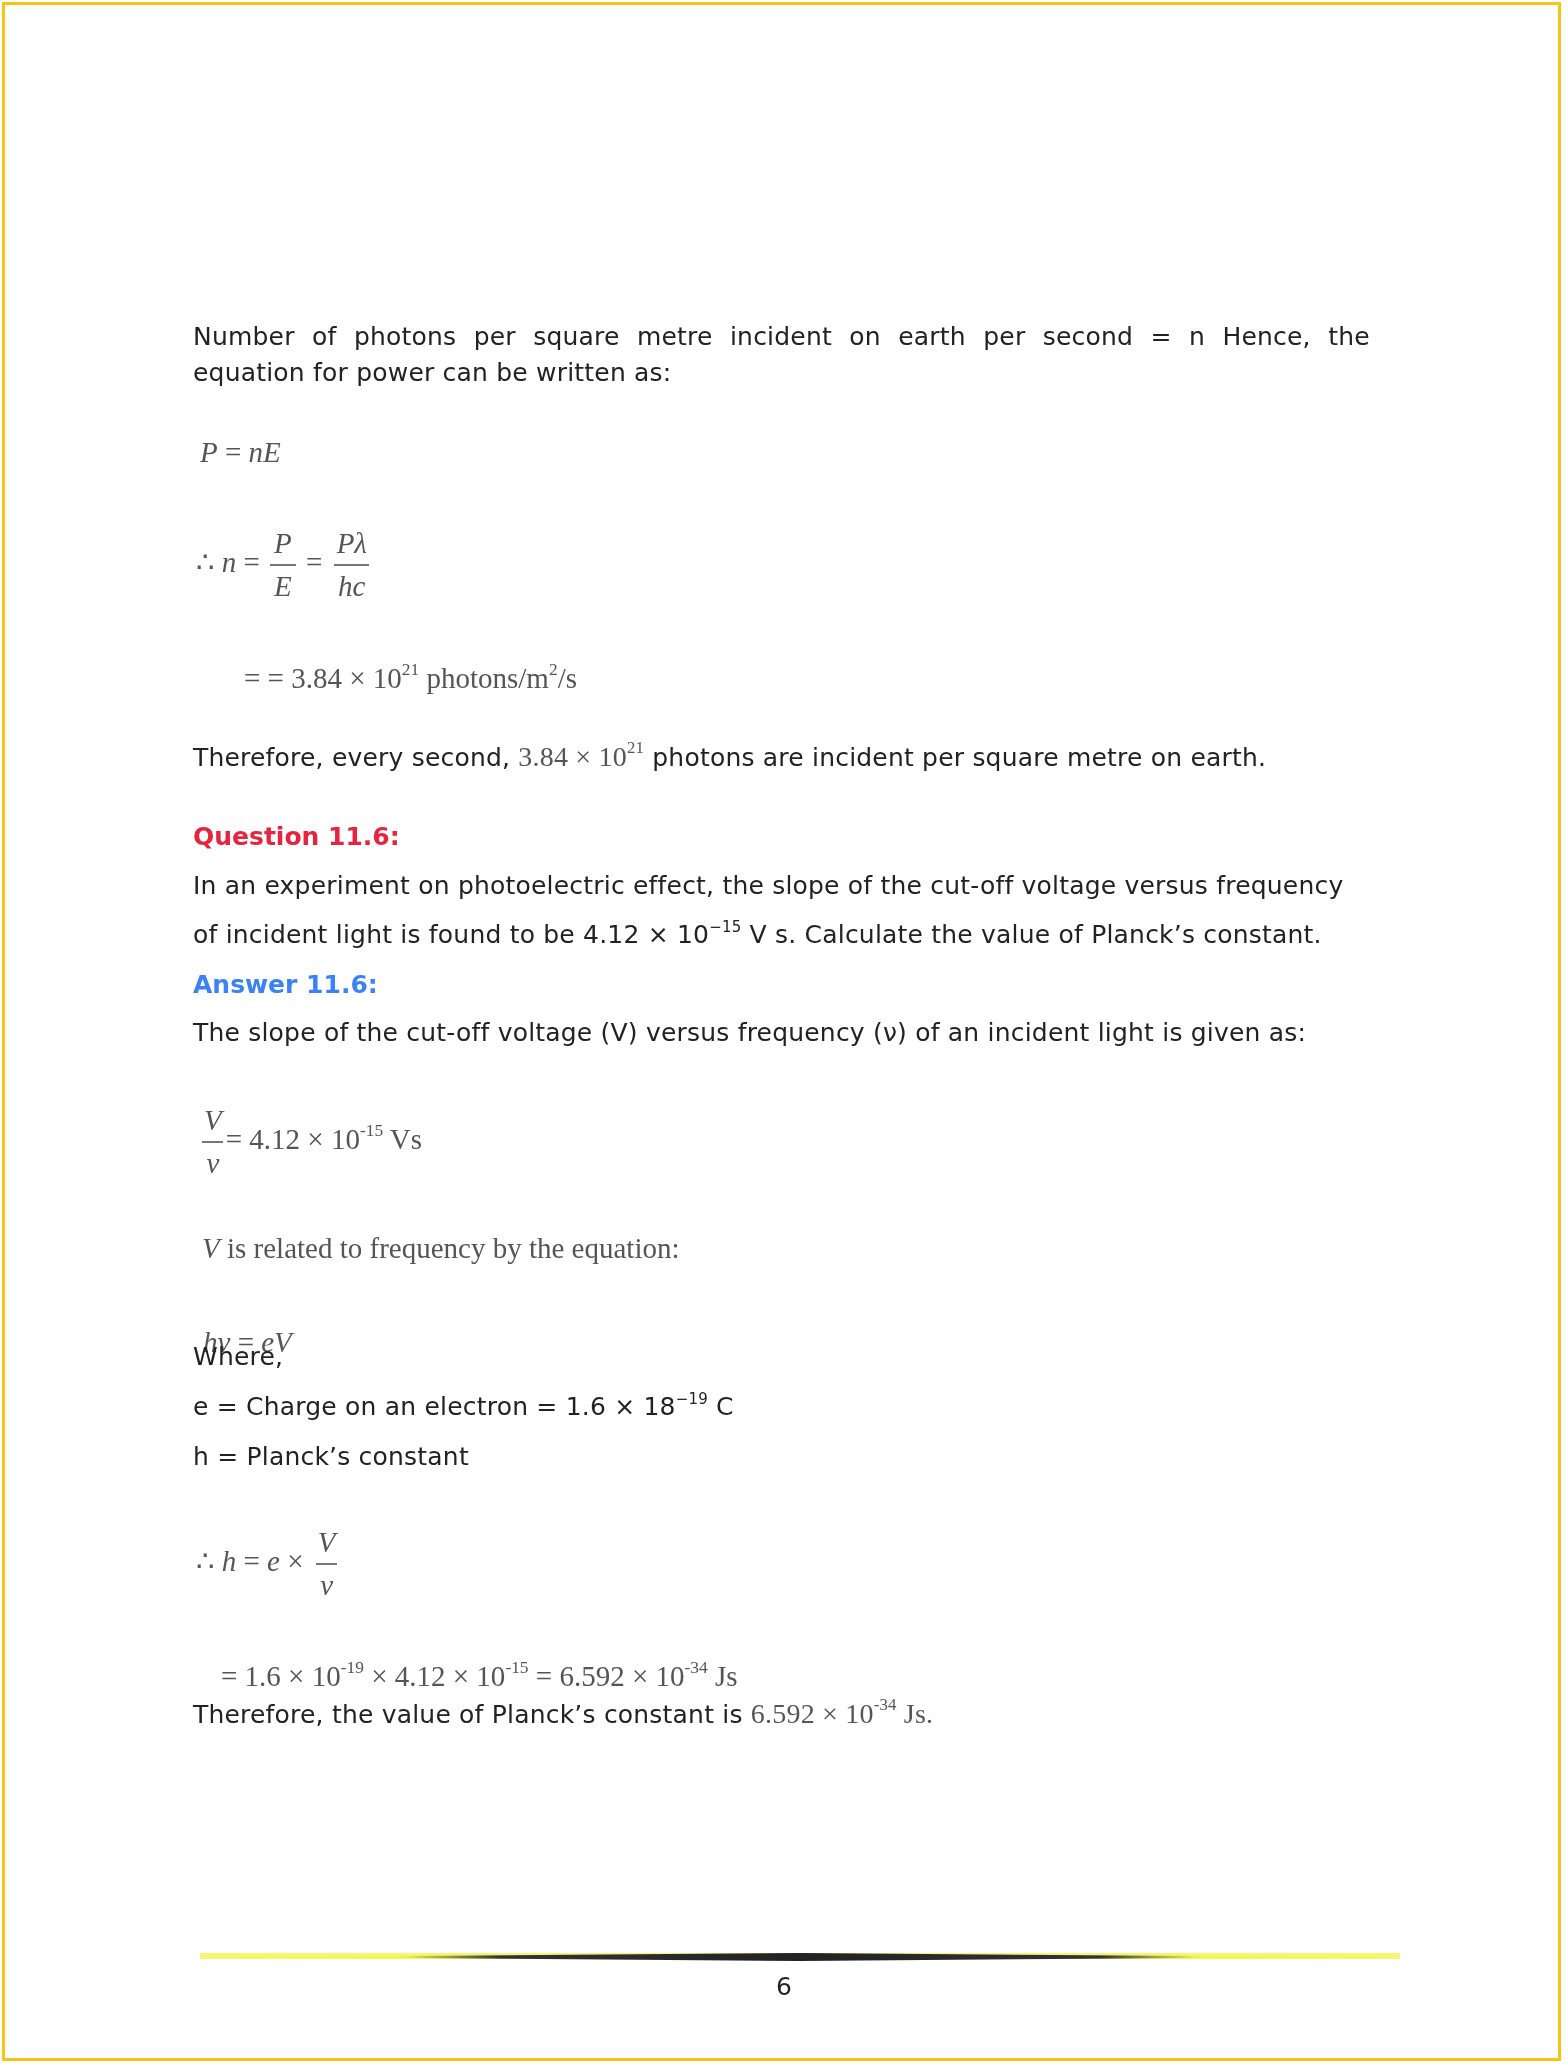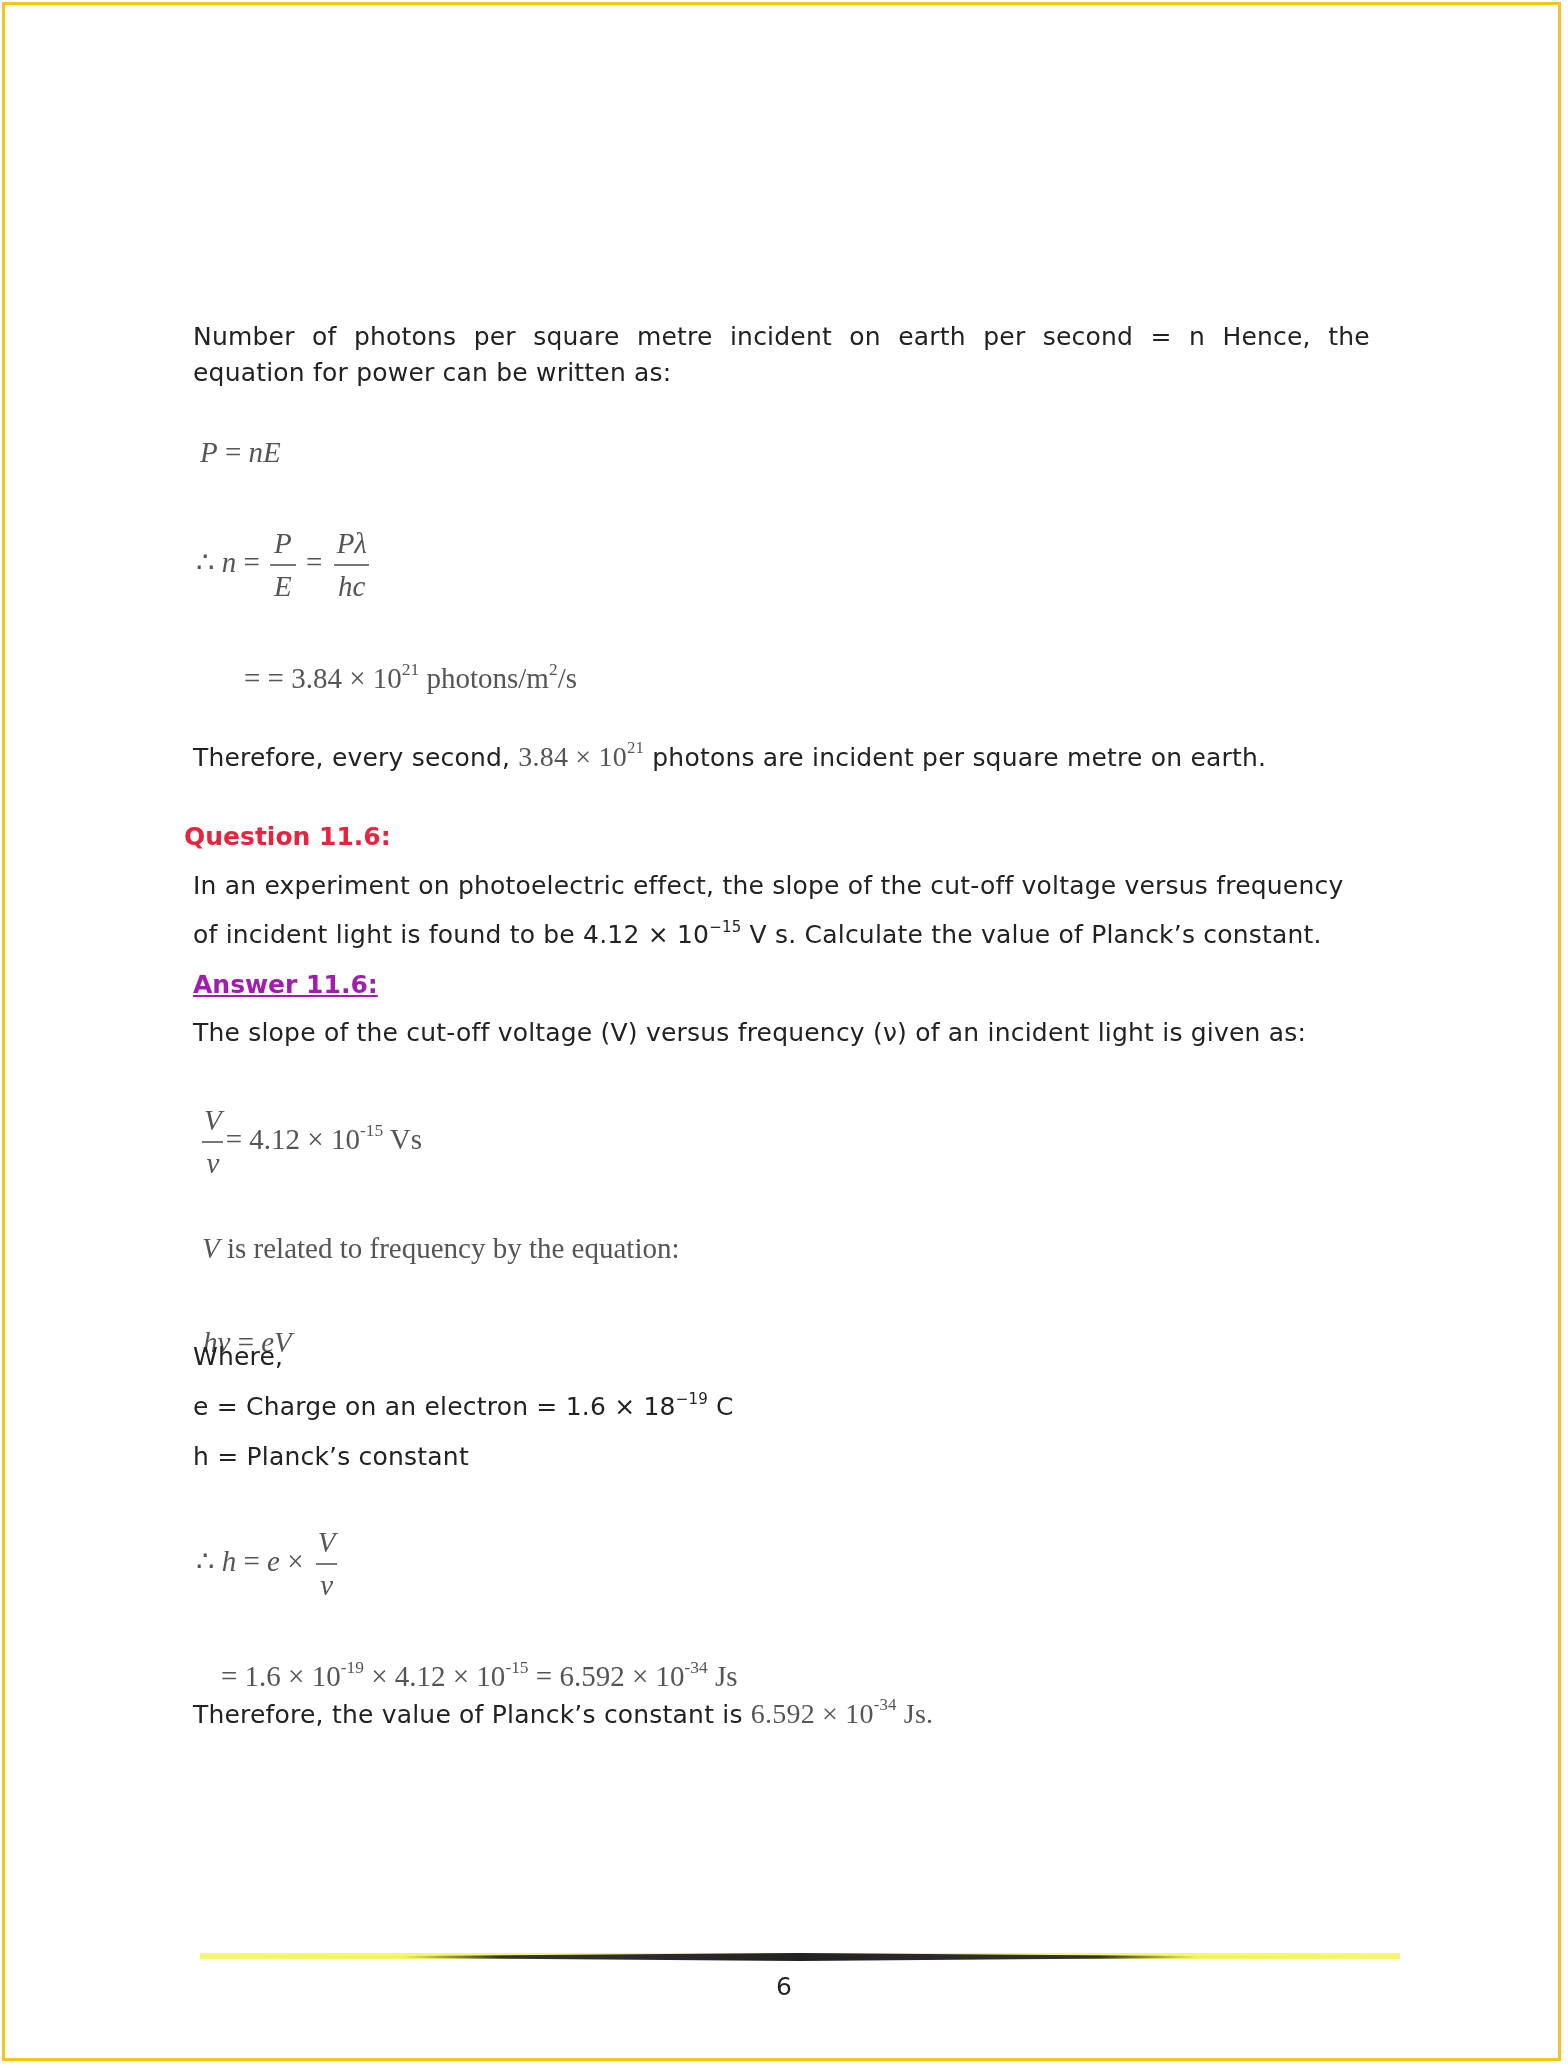--- a/index.html
+++ b/index.html
@@ -13,21 +13,21 @@
     font-family: "DejaVu Sans", sans-serif; font-size: 25px; color: #222222;
     letter-spacing: 0.2px;
     text-align: right;
   }
   .math {
     font-family: "Liberation Serif", serif; color: #555555; font-size: 29px; margin-top: 32px;
   }
   .math i { font-style: italic; }
   .heading { font-family: "DejaVu Sans", sans-serif; font-weight: bold; font-size: 25px; }
   .q-color { color: #e8233d; }
-  .a-color { color: #a21caf; text-decoration: underline; }
+  .a-color { color: #3b82f6; }
   .justify-line { display: flex; justify-content: space-between; width: 1177px; }
   sup { font-size: 60%; vertical-align: 0.75em; line-height: 0; }
   .frac { display: inline-flex; flex-direction: column; align-items: center; vertical-align: middle; margin: 0 3px; }
   .frac .num { padding: 0 4px 4px; }
   .frac .den { padding: 4px 4px 0; border-top: 2px solid #777; }
   .footer-line {
     position: absolute; left: 200px; top: 1953px; width: 1200px; height: 8px;
     background: linear-gradient(to right, #f3f34a 0%, #f3f34a 17%, #333 25%, #222 50%, #333 75%, #f3f34a 83%, #f3f34a 100%);
     clip-path: polygon(0 50%, 20% 35%, 50% 0, 80% 35%, 100% 50%, 80% 65%, 50% 100%, 20% 65%);
   }
@@ -86,21 +86,21 @@
   <span>=</span>
   <span>= 3.84 × 10</span><sup>21</sup><span> photons/m</span><sup>2</sup><span>/s</span>
 </div>
 
 <div class="abs body-text" style="left:193px; top:741px;">
   <span>Therefore, every second,</span>
   <span class="math" style="font-size:28px;"><span>3.84 × 10</span><sup>21</sup></span>
   <span>photons are incident per square metre on earth.</span>
 </div>
 
-<div class="abs heading q-color" style="left:184px; top:822px;">Question 11.6:</div>
+<div class="abs heading q-color" style="left:193px; top:822px;">Question 11.6:</div>
 <div class="abs body-text" style="left:193px; top:871px;">In an experiment on photoelectric effect, the slope of the cut-off voltage versus frequency</div>
 <div class="abs body-text" style="left:193px; top:920px;">
   <span>of incident light is found to be 4.12 × 10</span><sup>−15</sup><span> V s. Calculate the value of Planck’s constant.</span>
 </div>
 
 <div class="abs heading a-color" style="left:193px; top:970px;">Answer 11.6:</div>
 <div class="abs body-text" style="left:193px; top:1018px;">The slope of the cut-off voltage (V) versus frequency (ν) of an incident light is given as:</div>
 
 <div class="abs math" style="left:200px; top:1072px;">
   <span class="frac" style="margin:0;">

